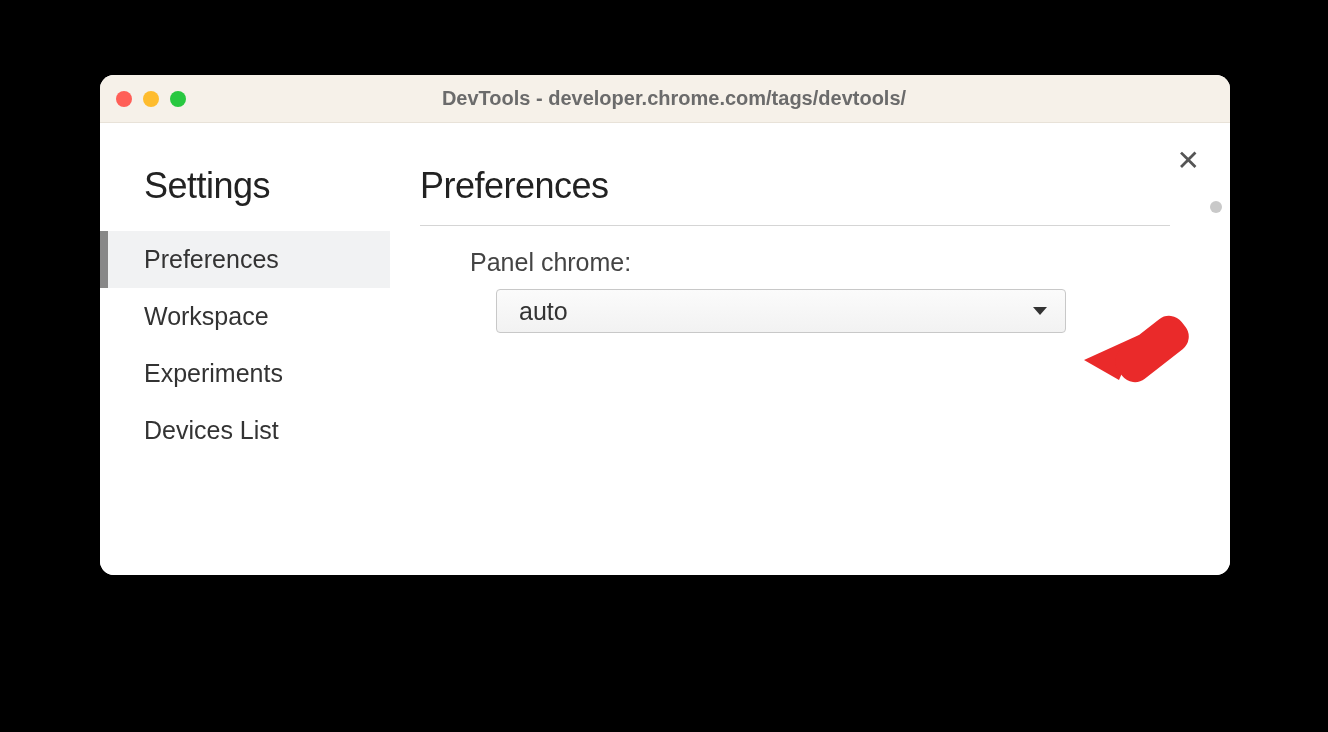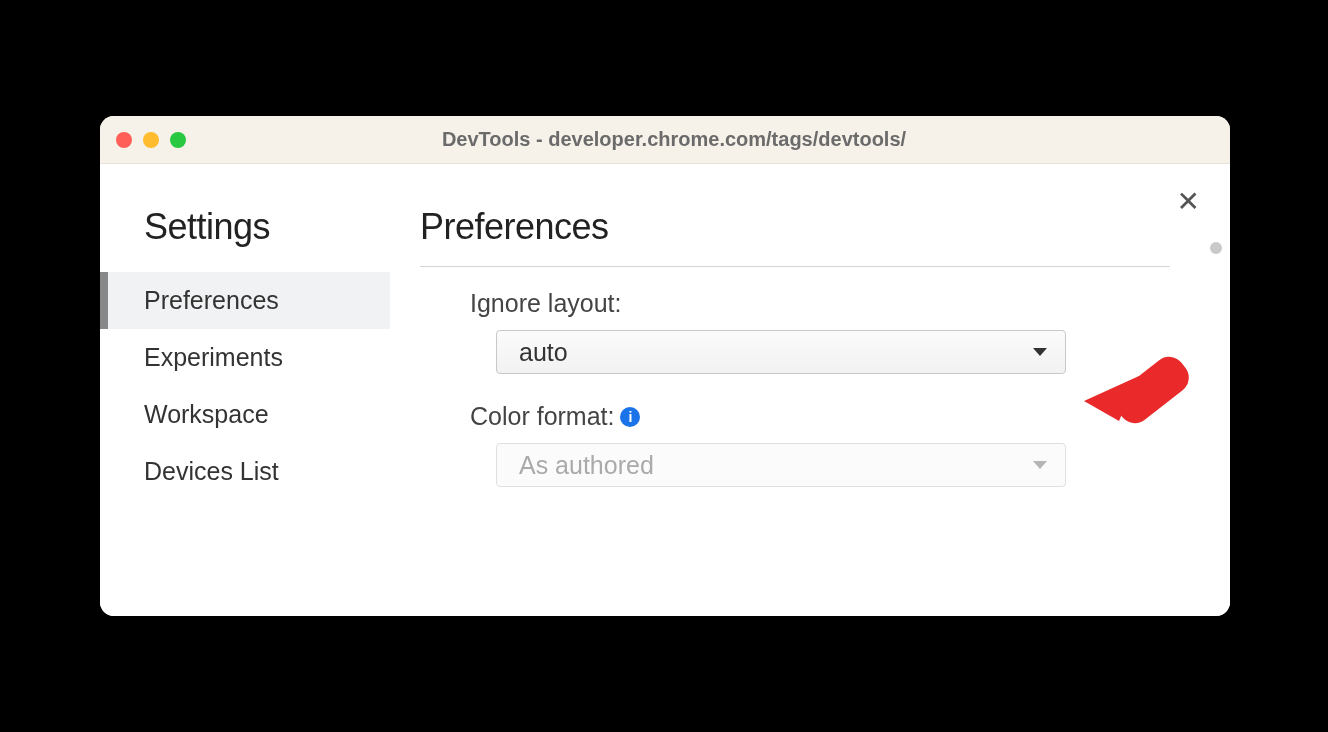--- a/index.html
+++ b/index.html
@@ -15,21 +15,20 @@
     left: 100px;
     top: 75px;
     width: 1130px;
     height: 500px;
     background: #fff;
     border-radius: 14px;
     box-shadow: 0 30px 60px rgba(0,0,0,.5);
     overflow: hidden;
     display: flex;
     flex-direction: column;
-    margin-top: 41px;
   }
   .titlebar {
     height: 48px;
     background: #f6f1e9;
     display: flex;
     align-items: center;
     padding: 0 16px;
     border-bottom: 1px solid #e8e2d8;
   }
   .traffic { display: flex; gap: 11px; margin-right: 18px; }
@@ -187,50 +186,40 @@
     <div class="title">DevTools - developer.chrome.com/tags/devtools/</div>
   </div>
 
   <div class="content">
     <div class="close-x">✕</div>
 
     <div class="sidebar">
       <div class="sidebar-title">Settings</div>
       <ul class="nav-items">
         <li class="nav-item active"><span>Preferences</span></li>
+        <li class="nav-item"><span>Workspace</span></li>
         <li class="nav-item"><span>Experiments</span></li>
-        <li class="nav-item"><span>Workspace</span></li>
         <li class="nav-item"><span>Devices List</span></li>
       </ul>
     </div>
 
     <div class="main">
       <div class="main-title">Preferences</div>
       <hr class="divider">
 
       <div class="setting-group">
         <div class="setting-label">
-          <span>Ignore layout:</span>
+          <span>Panel chrome:</span>
         </div>
         <div class="select-box">
           <span>auto</span>
           <span class="caret"></span>
         </div>
       </div>
 
-      <div class="setting-group">
-        <div class="setting-label">
-          <span>Color format:</span>
-          <span class="info-dot">i</span>
-        </div>
-        <div class="select-box disabled">
-          <span>As authored</span>
-          <span class="caret"></span>
-        </div>
-      </div>
 
       <div class="scrollbar-track">
         <div class="scrollbar-thumb"></div>
       </div>
 
       <svg class="arrow-anno" width="120" height="110" viewBox="0 0 120 110">
         <g fill="#ea2a2a">
           <polygon points="0,85 55,60 35,105"></polygon>
           <rect x="28" y="55" width="80" height="38" rx="16" transform="rotate(-38 68 74)"></rect>
         </g>

